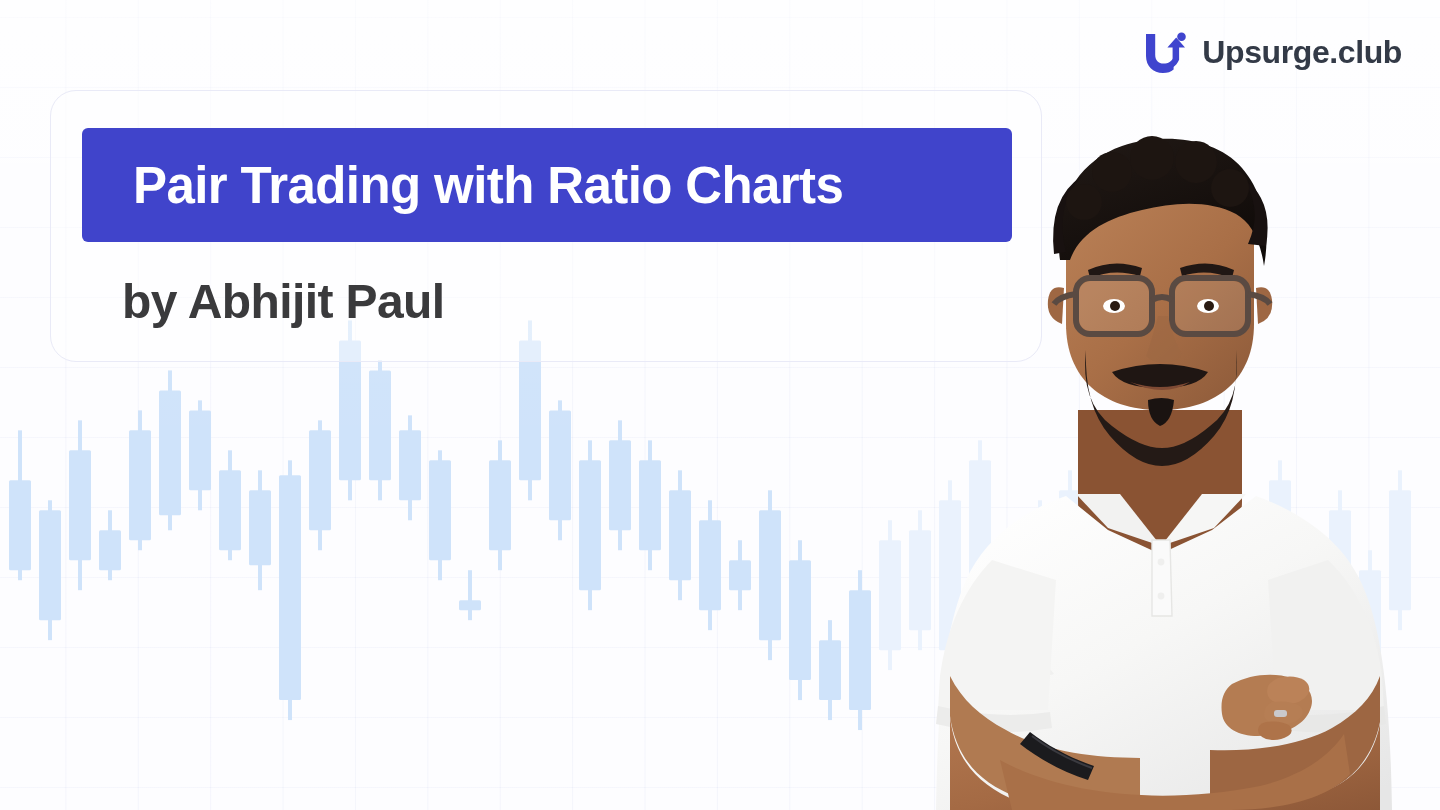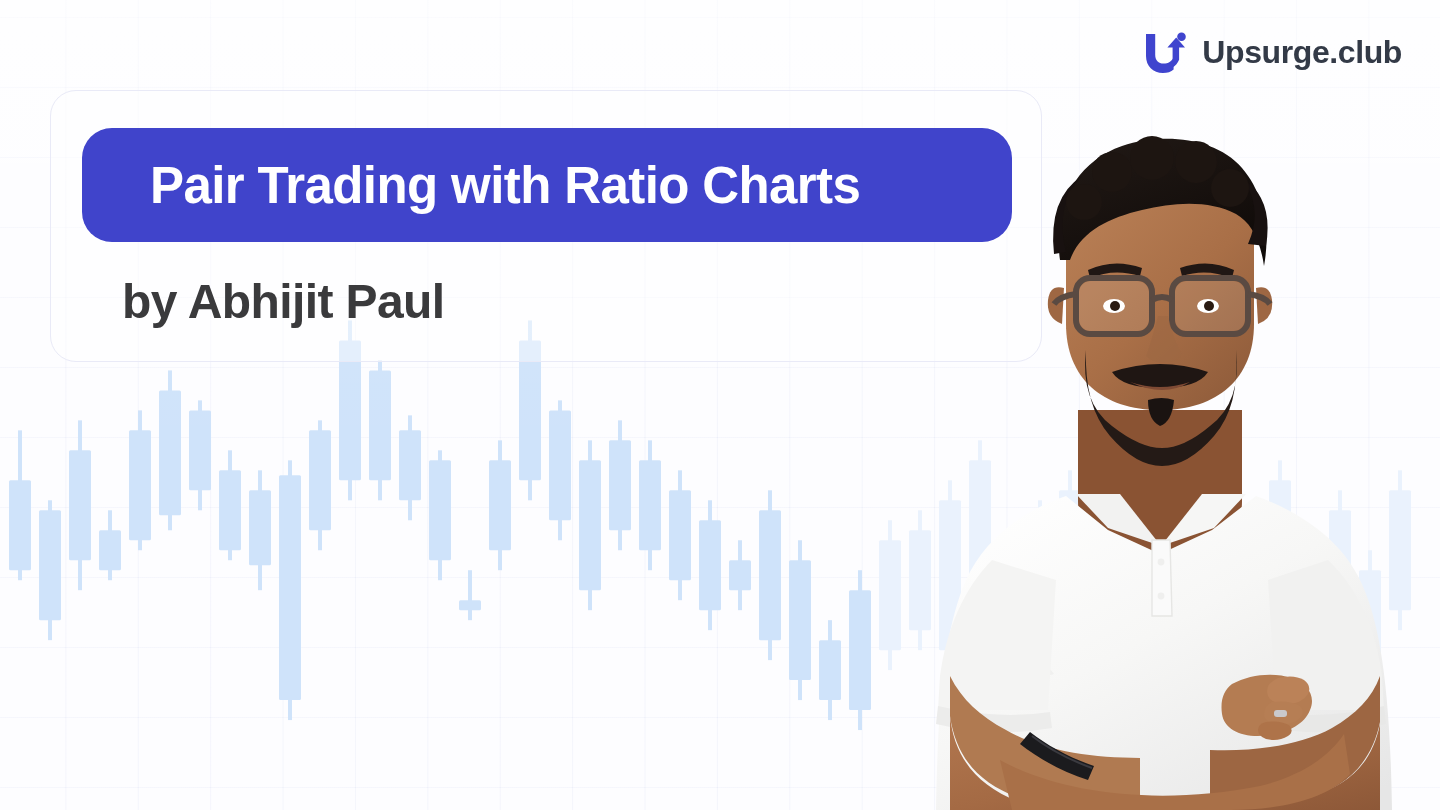--- a/index.html
+++ b/index.html
@@ -57,25 +57,25 @@
     background: rgba(255,255,255,0.42);
     box-sizing: border-box;
   }
   .title-banner {
     position: absolute;
     left: 82px;
     top: 128px;
     width: 930px;
     height: 114px;
     background: #4044cb;
-    border-radius: 30px;
+    border-radius: 6px;
     display: flex;
     align-items: center;
     box-sizing: border-box;
-    padding-left: 68px;
+    padding-left: 51px;
   }
   .title-banner-text {
     color: #ffffff;
     font-size: 51px;
     font-weight: 700;
     letter-spacing: -0.6px;
     line-height: 1;
     white-space: nowrap;
   }
   .subtitle {

